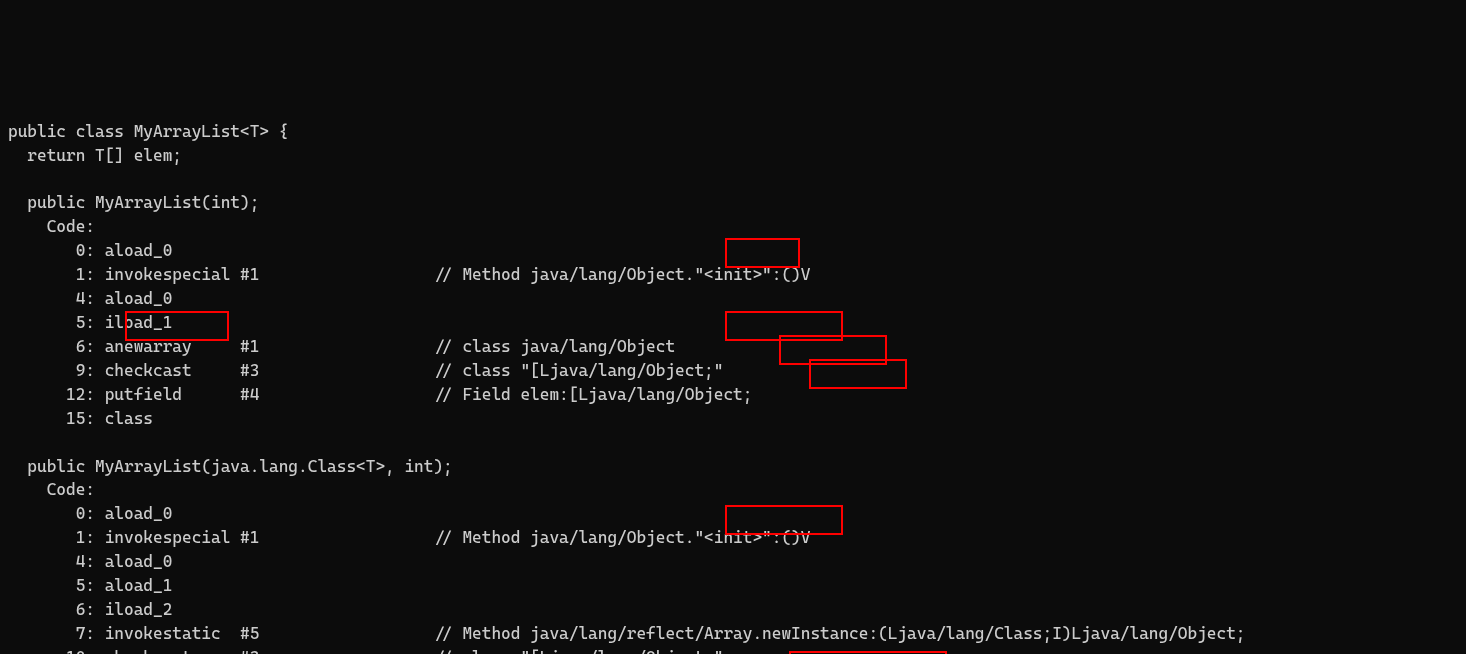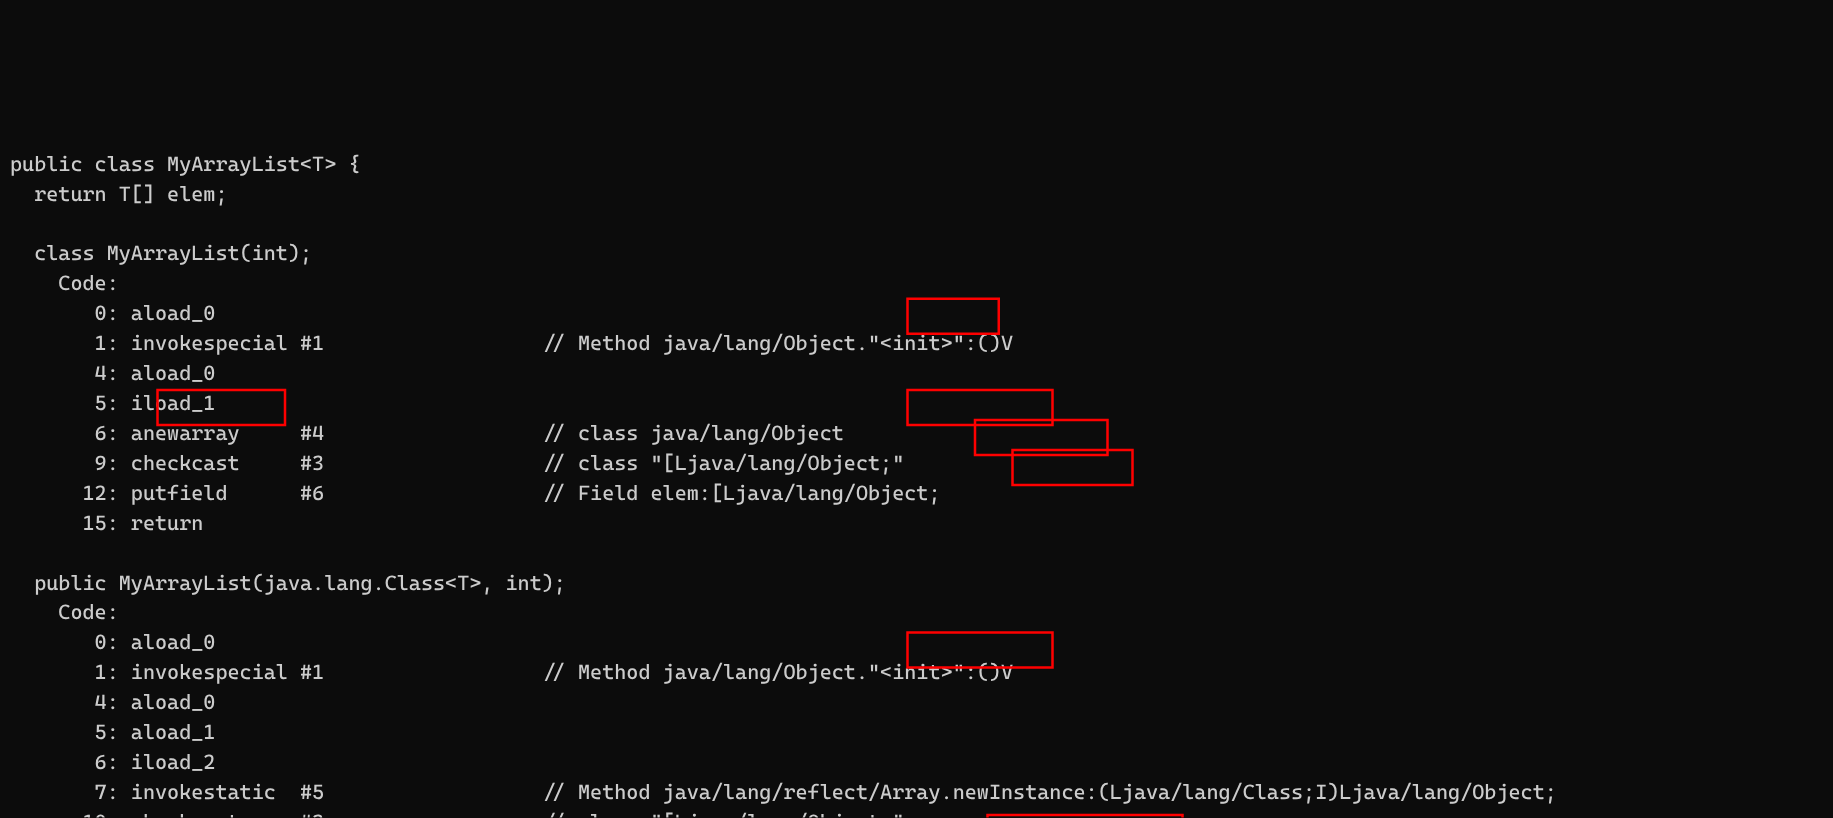--- a/index.html
+++ b/index.html
@@ -27,30 +27,30 @@
 </style>
 </head>
 <body>
 
 
 
 <div class="code">
 <span>public class MyArrayList&lt;T&gt; {</span>
 <span>  return T[] elem;</span>
 <span></span>
-<span>  class MyArrayList(int);</span>
+<span>  public MyArrayList(int);</span>
 <span>    Code:</span>
 <span>       0: aload_0</span>
 <span>       1: invokespecial #1                  // Method java/lang/Object."&lt;init&gt;":()V</span>
 <span>       4: aload_0</span>
 <span>       5: iload_1</span>
-<span>       6: anewarray     #4                  // class java/lang/Object</span>
+<span>       6: anewarray     #1                  // class java/lang/Object</span>
 <span>       9: checkcast     #3                  // class "[Ljava/lang/Object;"</span>
-<span>      12: putfield      #6                  // Field elem:[Ljava/lang/Object;</span>
-<span>      15: return</span>
+<span>      12: putfield      #4                  // Field elem:[Ljava/lang/Object;</span>
+<span>      15: class</span>
 <span></span>
 <span>  public MyArrayList(java.lang.Class&lt;T&gt;, int);</span>
 <span>    Code:</span>
 <span>       0: aload_0</span>
 <span>       1: invokespecial #1                  // Method java/lang/Object."&lt;init&gt;":()V</span>
 <span>       4: aload_0</span>
 <span>       5: aload_1</span>
 <span>       6: iload_2</span>
 <span>       7: invokestatic  #5                  // Method java/lang/reflect/Array.newInstance:(Ljava/lang/Class;I)Ljava/lang/Object;</span>
 <span>      10: checkcast     #3                  // class "[Ljava/lang/Object;"</span>

